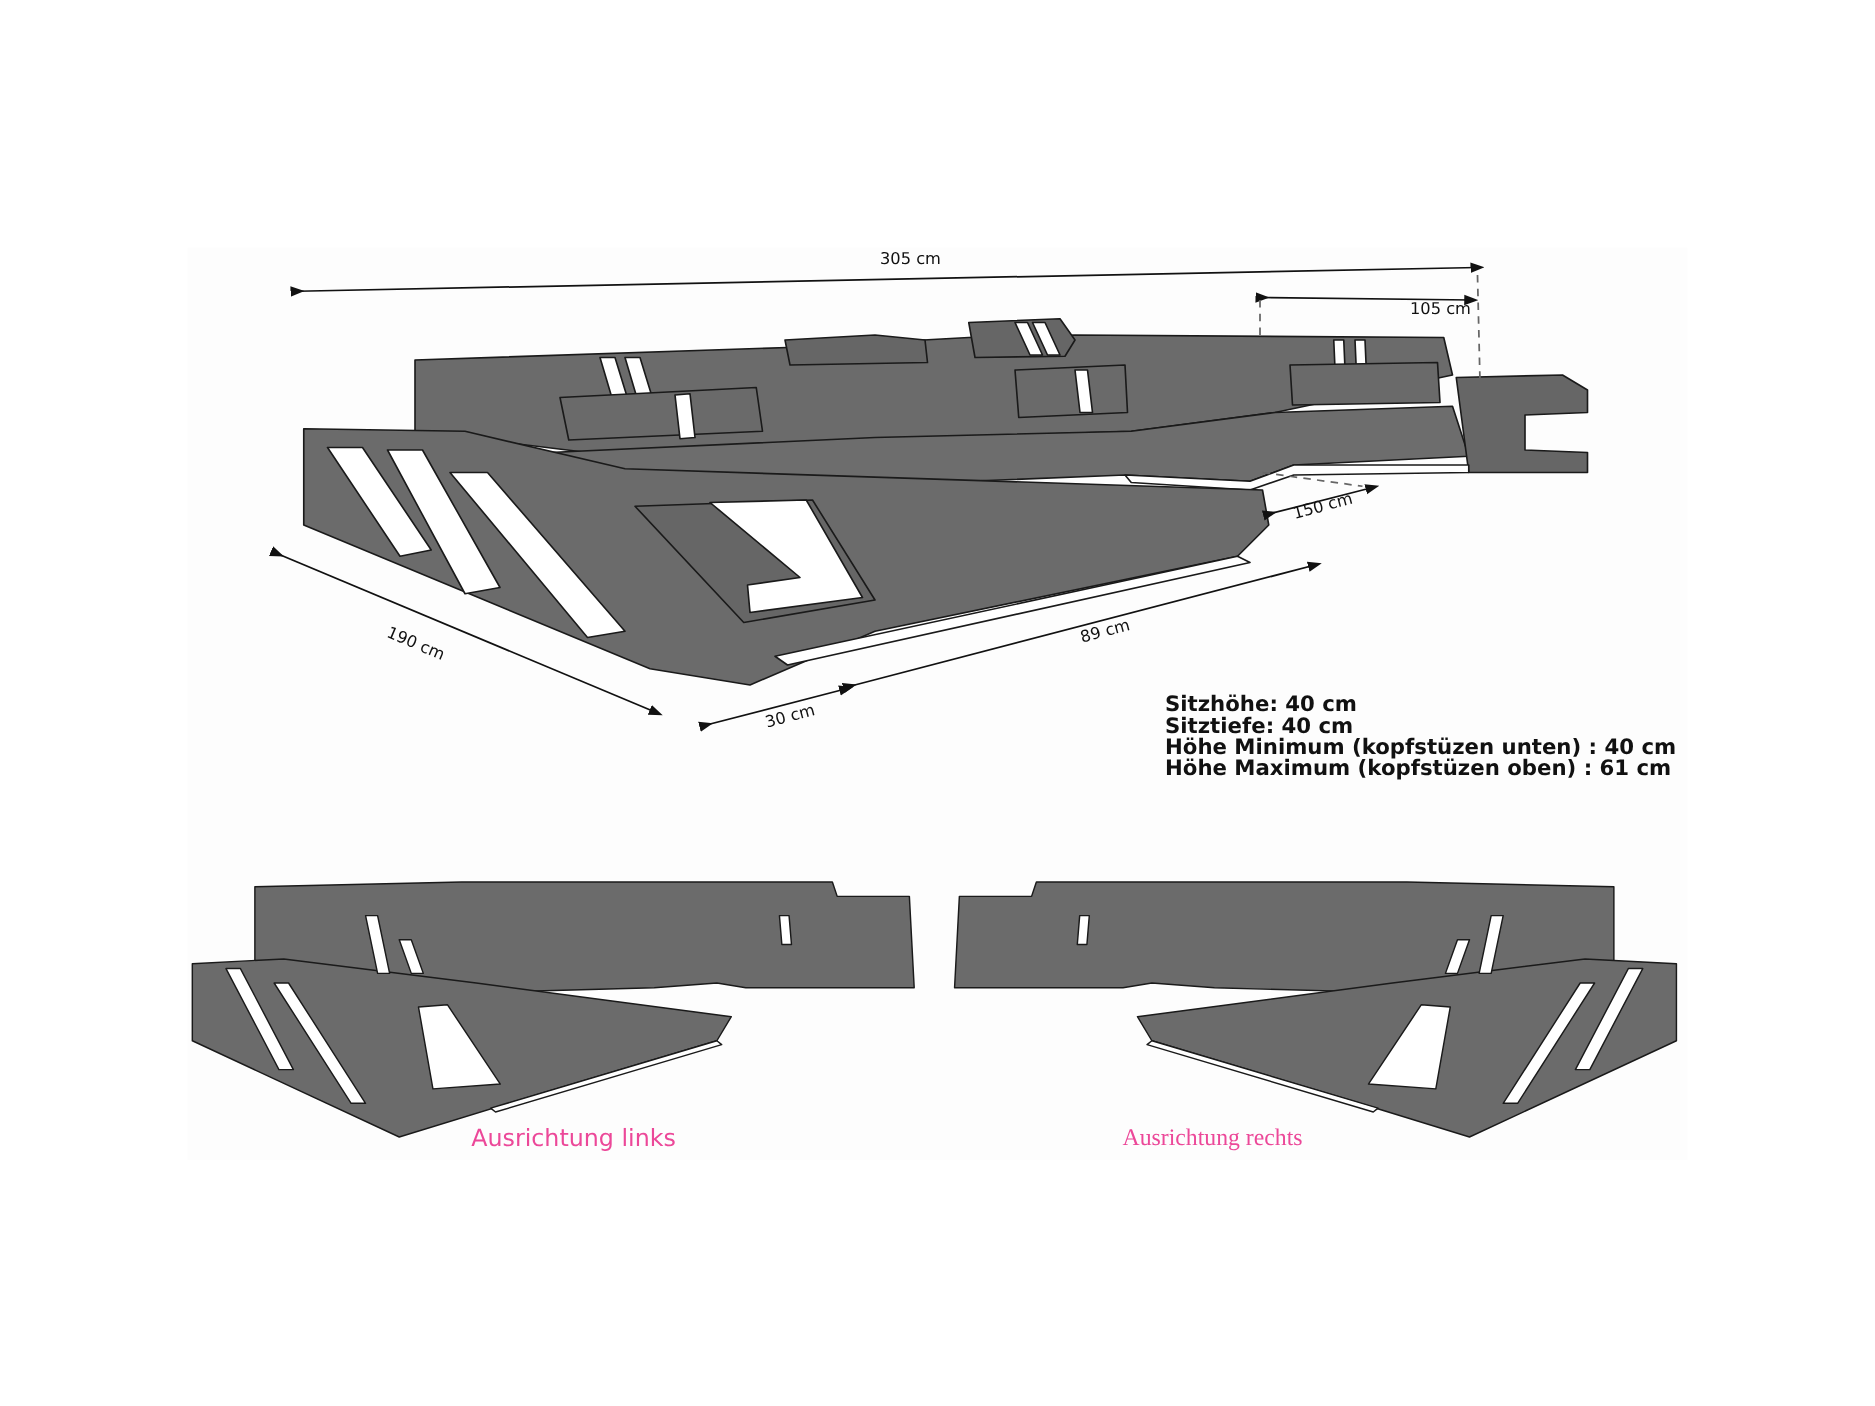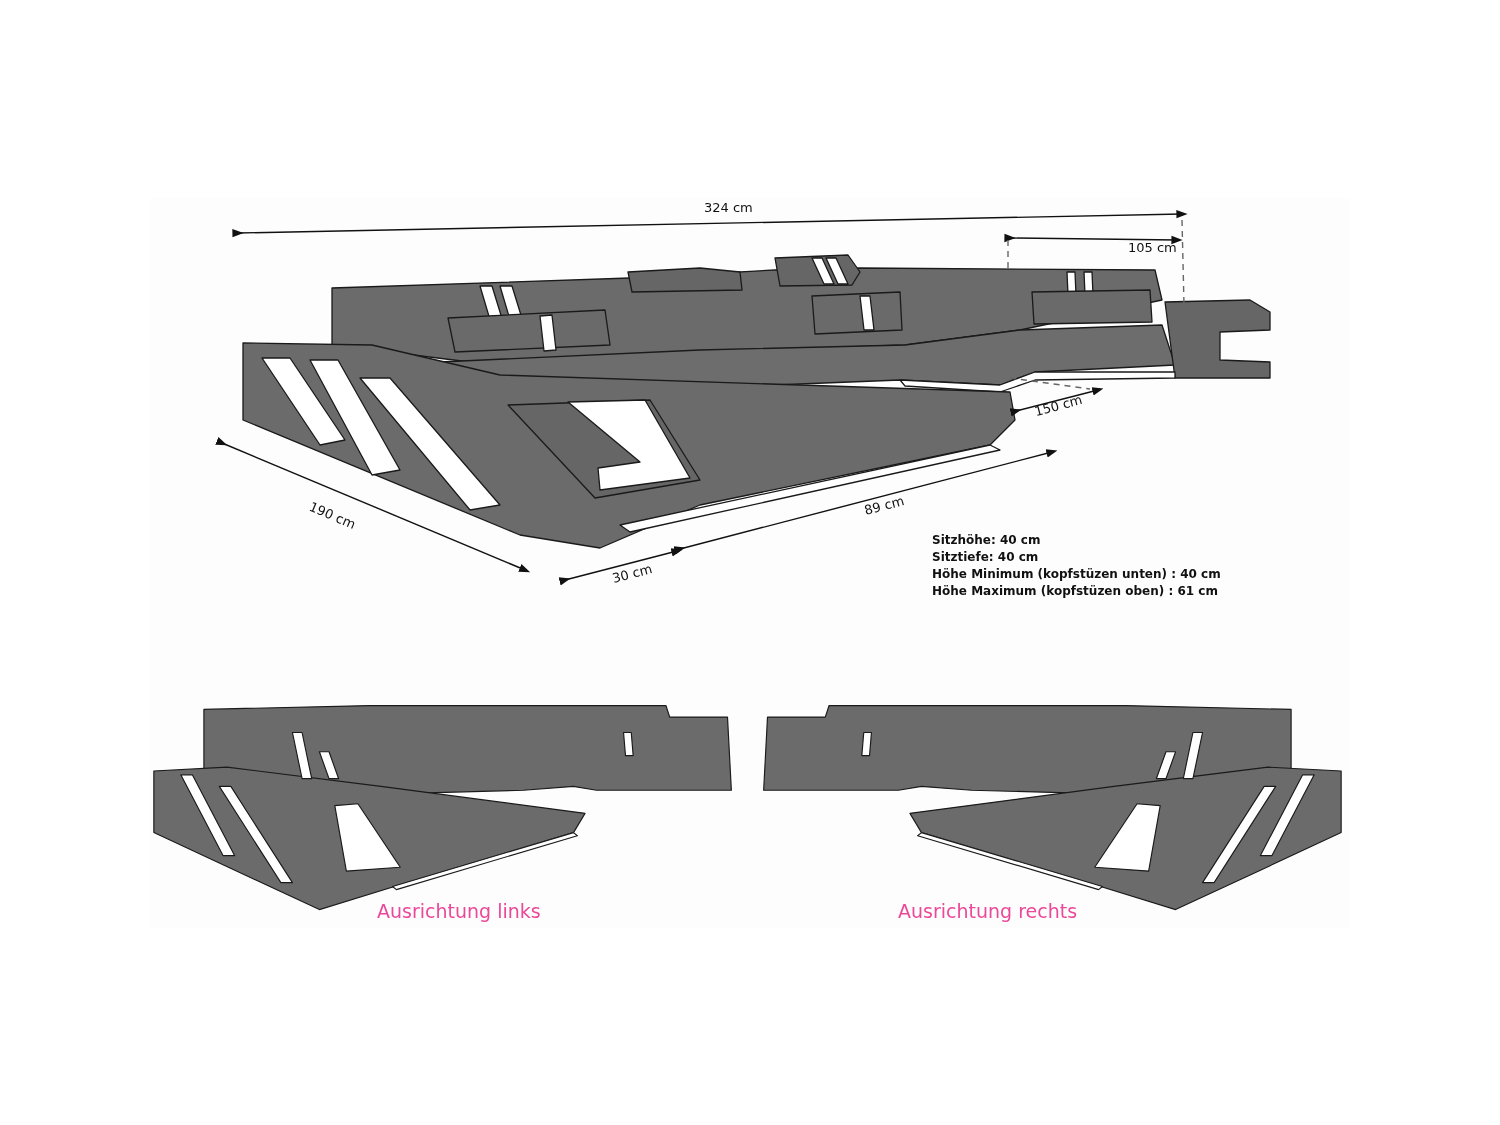--- a/index.html
+++ b/index.html
@@ -1,20 +1,20 @@
 <!DOCTYPE html>
 <html><head>
 <meta charset="utf-8">
 <style>
   html, body { margin:0; padding:0; background:#ffffff; }
   body { width:1500px; height:1125px; position:relative; overflow:hidden; font-family:"DejaVu Sans", sans-serif; }
   .panel { position:absolute; left:150px; top:198px; width:1200px; height:730px; background:#fdfdfd; }
   svg { position:absolute; left:0; top:0; }
   .dim-label { position:absolute; font-family:"DejaVu Sans", sans-serif; font-size:13px; color:#111; white-space:nowrap; }
-  .specs { position:absolute; left:932px; top:532px; font-family:"DejaVu Sans", sans-serif; font-weight:bold; font-size:12px; line-height:17px; color:#111; }
+  .specs { position:absolute; left:932px; top:556px; font-family:"DejaVu Sans", sans-serif; font-weight:bold; font-size:17px; line-height:17px; color:#111; }
   .specs div { white-space:nowrap; }
   .caption { position:absolute; font-family:"DejaVu Sans", sans-serif; font-size:19px; color:#ec4899; white-space:nowrap; }
 </style>
 </head>
 <body>
 
 <div class="panel"></div>
 
 <svg width="1500" height="1125" viewBox="0 0 1500 1125">
   <defs>
@@ -90,28 +90,28 @@
     <path d="M80,210 L110,210 L220,420 L190,420 Z" fill="#fff"></path>
     <path d="M180,240 L210,240 L370,490 L340,490 Z" fill="#fff"></path>
     <path d="M480,290 L540,285 L650,450 L510,460 Z" fill="#fff"></path>
     <path d="M370,100 L395,100 L420,220 L395,220 Z" fill="#fff"></path>
     <path d="M440,150 L465,150 L490,220 L465,220 Z" fill="#fff"></path>
     <path d="M1230,100 L1250,100 L1255,160 L1235,160 Z" fill="#fff"></path>
     <path d="M630,500 L1100,360 L1110,368 L640,508 Z" fill="#fff"></path>
   </g>
 </svg>
 
-<div class="dim-label" style="left:704px;top:200px;">324 cm</div>
+<div class="dim-label" style="left:704px;top:200px;">305 cm</div>
 <div class="dim-label" style="left:1128px;top:240px;">105 cm</div>
 <div class="dim-label" style="left:1034px;top:398px;transform:rotate(-15deg);">150 cm</div>
 <div class="dim-label" style="left:864px;top:498px;transform:rotate(-15deg);">89 cm</div>
 <div class="dim-label" style="left:308px;top:508px;transform:rotate(23deg);">190 cm</div>
 <div class="dim-label" style="left:612px;top:566px;transform:rotate(-15deg);">30 cm</div>
 
 <div class="specs">
   <div>Sitzhöhe: 40 cm</div>
   <div>Sitztiefe: 40 cm</div>
   <div>Höhe Minimum (kopfstüzen unten) : 40 cm</div>
   <div>Höhe Maximum (kopfstüzen oben) : 61 cm</div>
 </div>
 
 <div class="caption" style="left:377px;top:900px;">Ausrichtung links</div>
-<div class="caption" style="left:898px;top:900px;">Ausrichtung rechts</div>
+<div class="caption" style="left:898px;top:900px;font-family:Liberation Serif, serif;">Ausrichtung rechts</div>
 
 </body></html>

